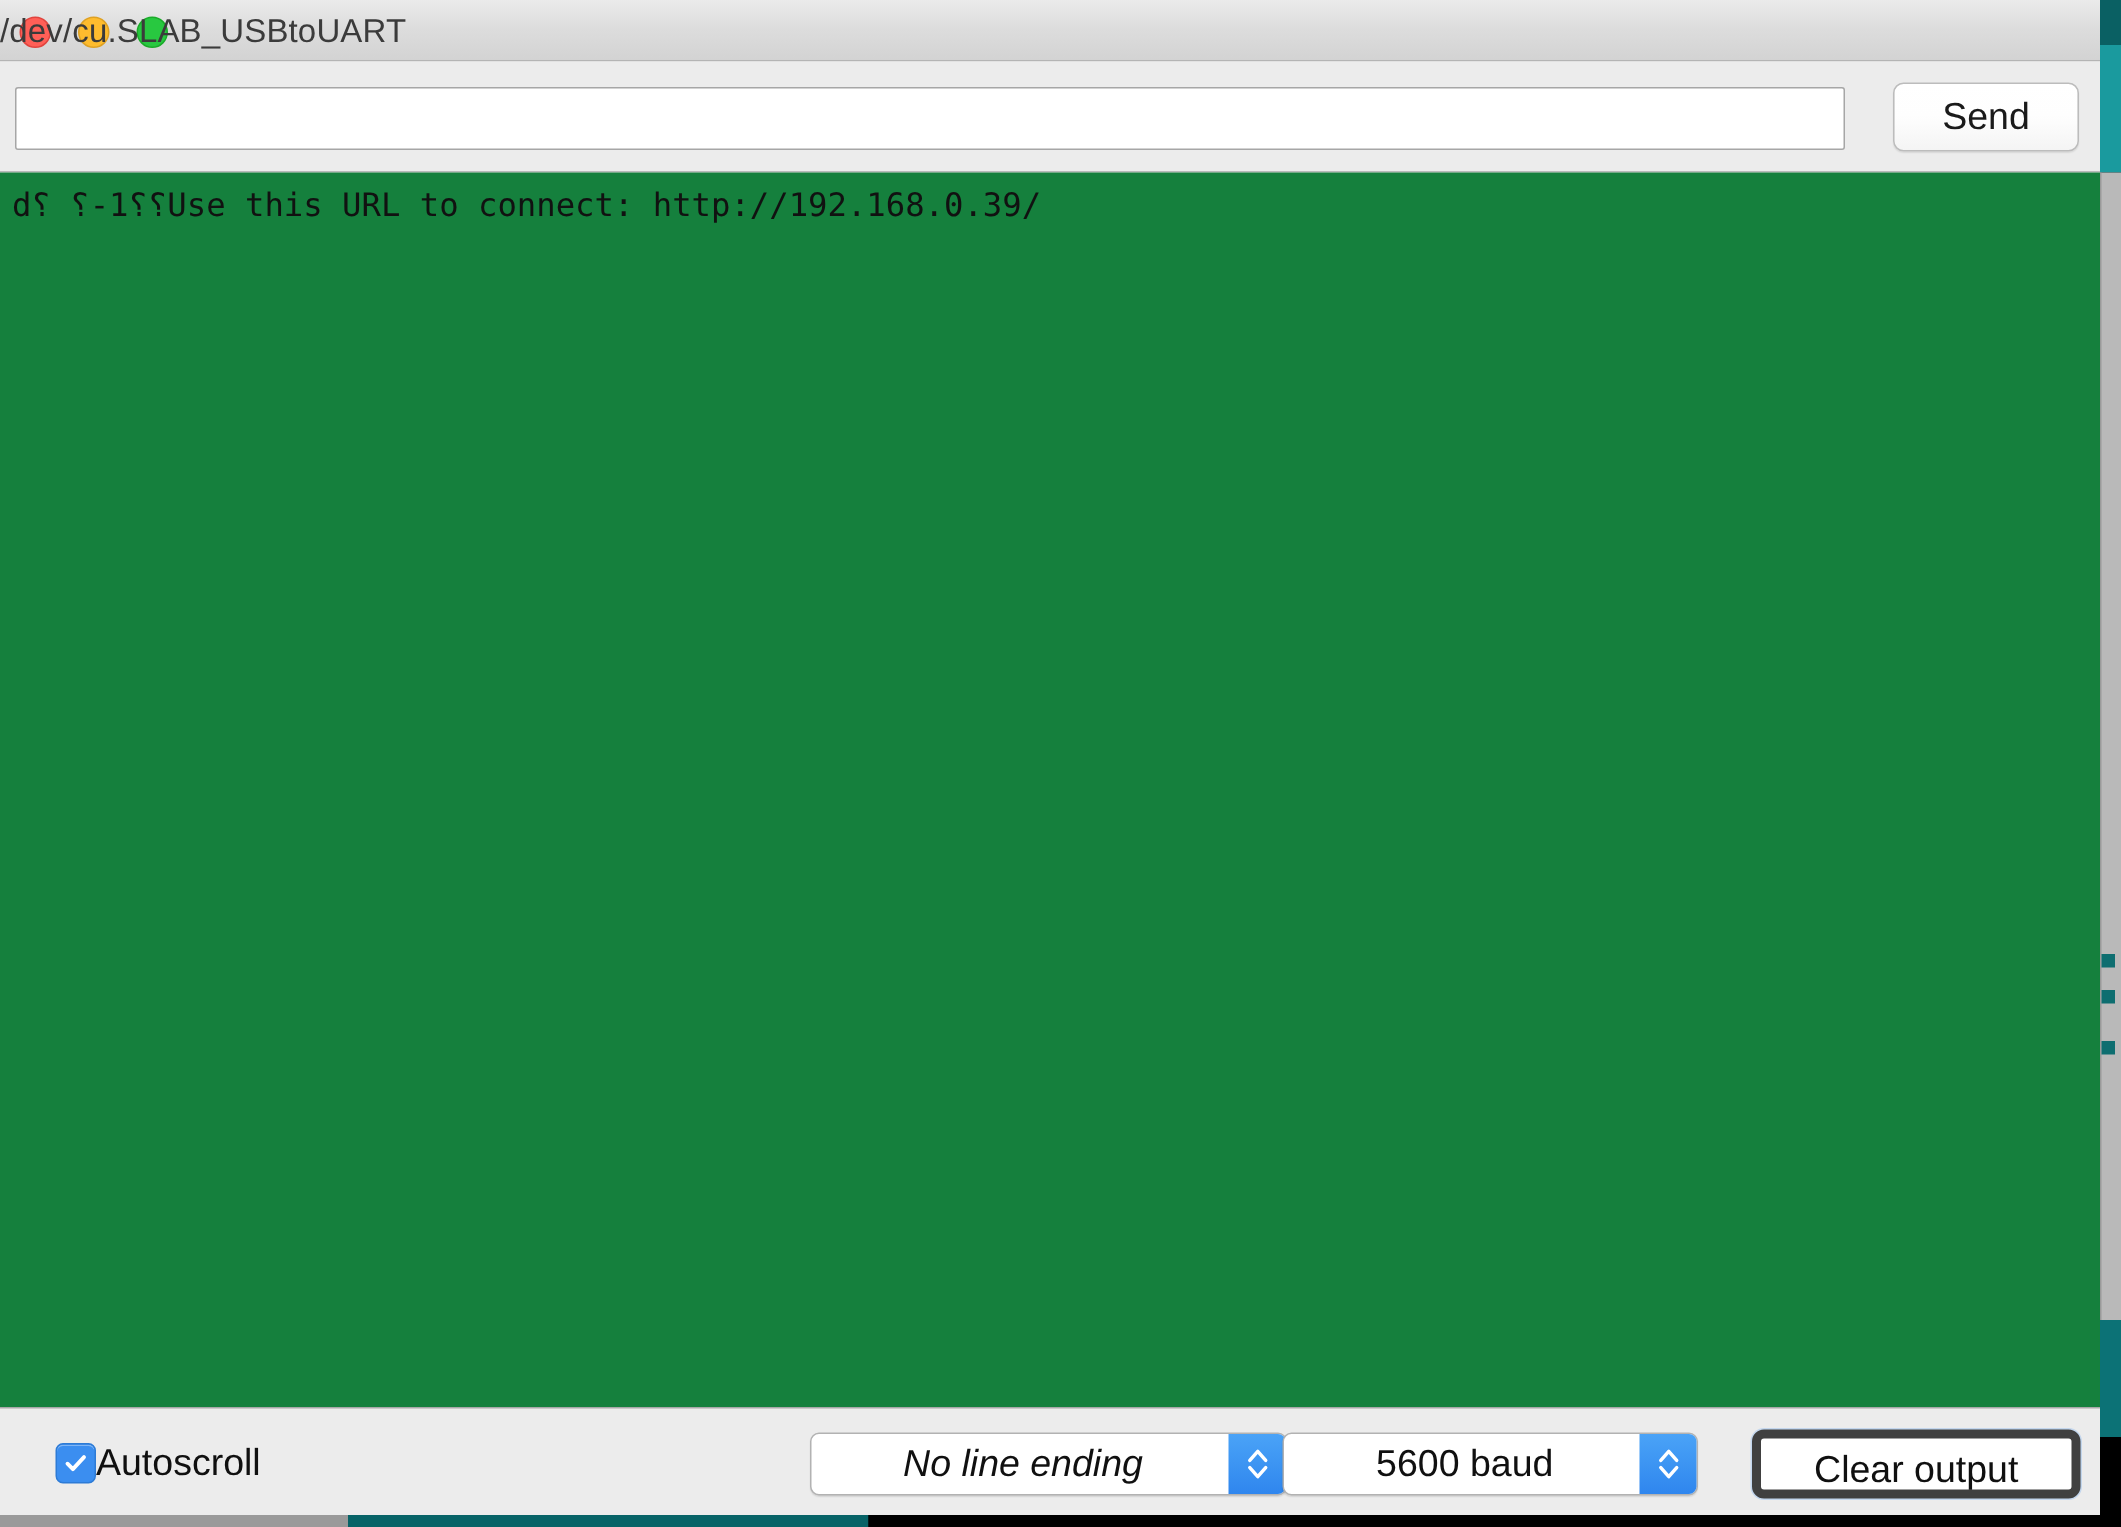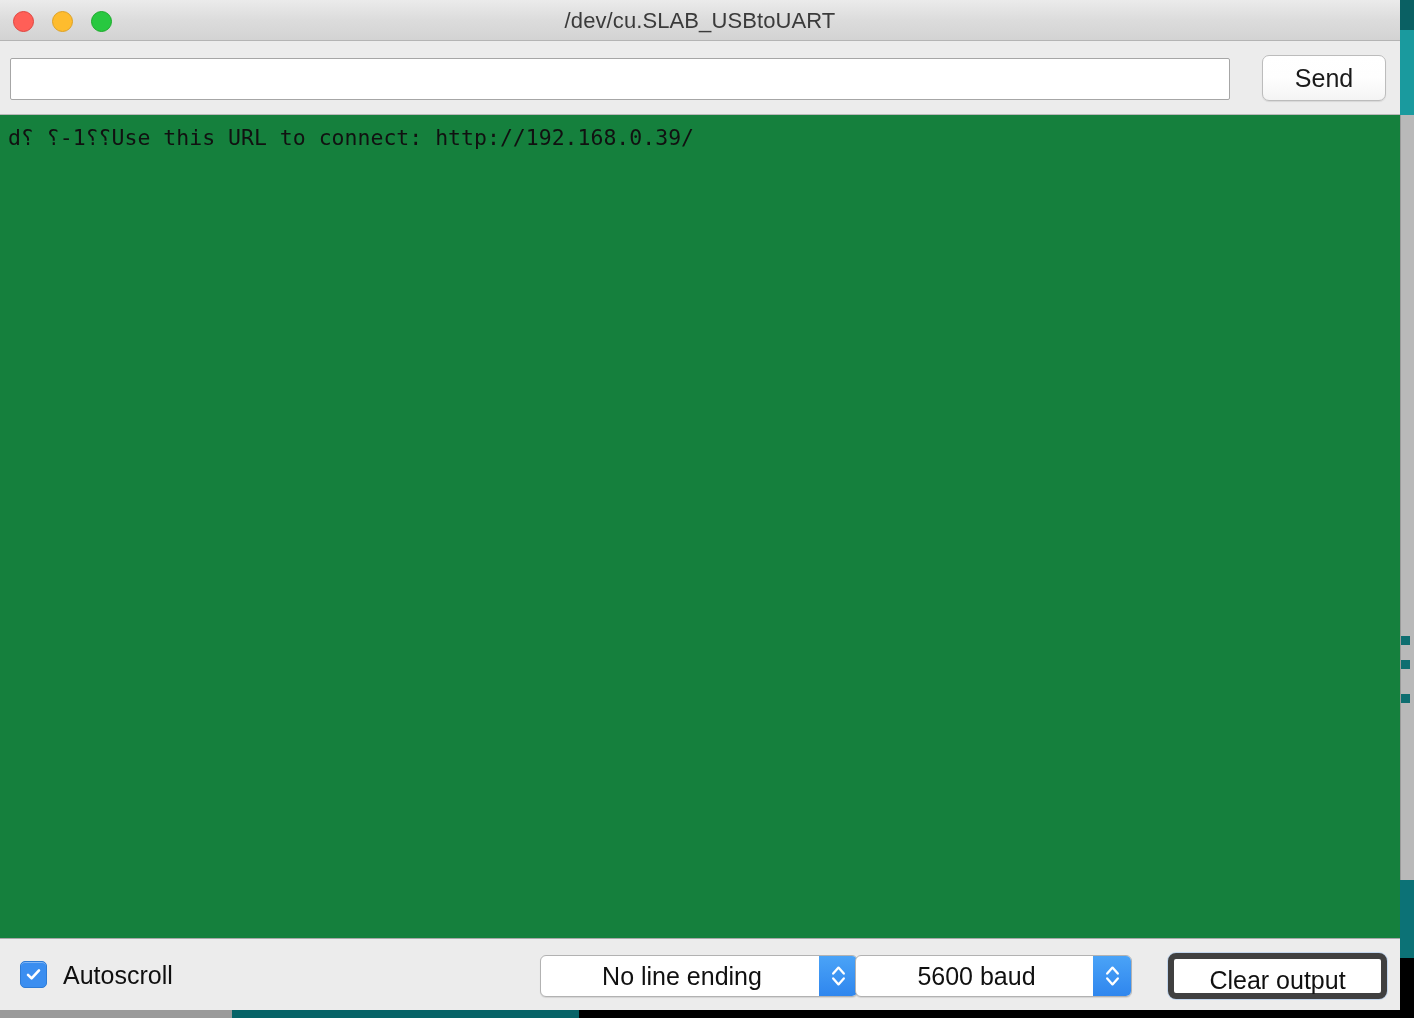--- a/index.html
+++ b/index.html
@@ -120,21 +120,20 @@
     border-radius: 50%;
   }
   .traffic-close  { left: 13px;  background: #ff5f57; border: 1px solid #e0443e; }
   .traffic-min    { left: 52px;  background: #febc2e; border: 1px solid #dea123; }
   .traffic-max    { left: 91px;  background: #28c840; border: 1px solid #1aab29; }
 
   #window-title {
     position: absolute;
     left: 0; right: 0;
     top: 8px;
-    text-align: center;
     font-size: 22px;
     color: #3b3b3b;
     letter-spacing: 0.1px;
   }
 
   
   #send-row {
     position: relative;
     height: 74px;
     background: #ececec;
@@ -203,24 +202,25 @@
   #bottom-bar {
     position: relative;
     height: 72px;
     background: #ececec;
     border-top: 1px solid #a8a8a8;
     box-sizing: border-box;
   }
 
   #autoscroll-group {
     position: absolute;
-    left: 20px;
+    left: 37px;
     top: 22px;
     display: flex;
-    gap: 16px;
+    align-items: center;
+    gap: 0;
     cursor: default;
   }
   .checkbox-box {
     width: 25px;
     height: 25px;
     border-radius: 5px;
     background: #3b8ef0;
     border: 1px solid #2d7bd6;
     display: flex;
     align-items: center;
@@ -262,21 +262,21 @@
     bottom: 0;
     width: 38px;
     border-radius: 0 5px 5px 0;
     background: linear-gradient(to bottom, #4aa3f7 0%, #2f86ee 100%);
     display: flex;
     align-items: center;
     justify-content: center;
   }
   .popup-stepper svg { display: block; }
 
-  #line-ending-popup { left: 540px; width: 318px; }
+  #line-ending-popup { left: 540px; width: 318px; font-style: italic; }
   #baud-popup        { left: 855px; width: 277px; }
 
   #clear-output-button {
     position: absolute;
     left: 1168px;
     top: 14px;
     width: 219px;
     height: 46px;
     box-sizing: border-box;
     background: #ffffff;

